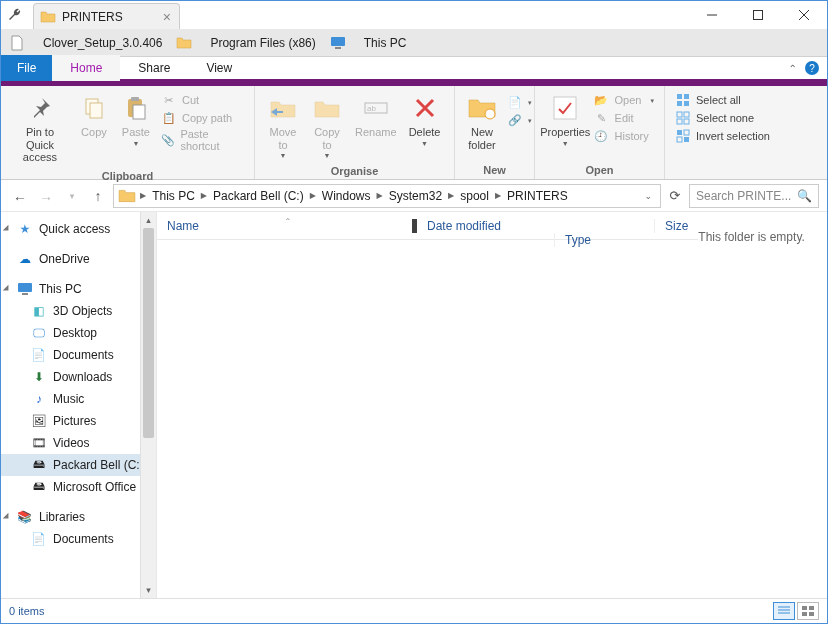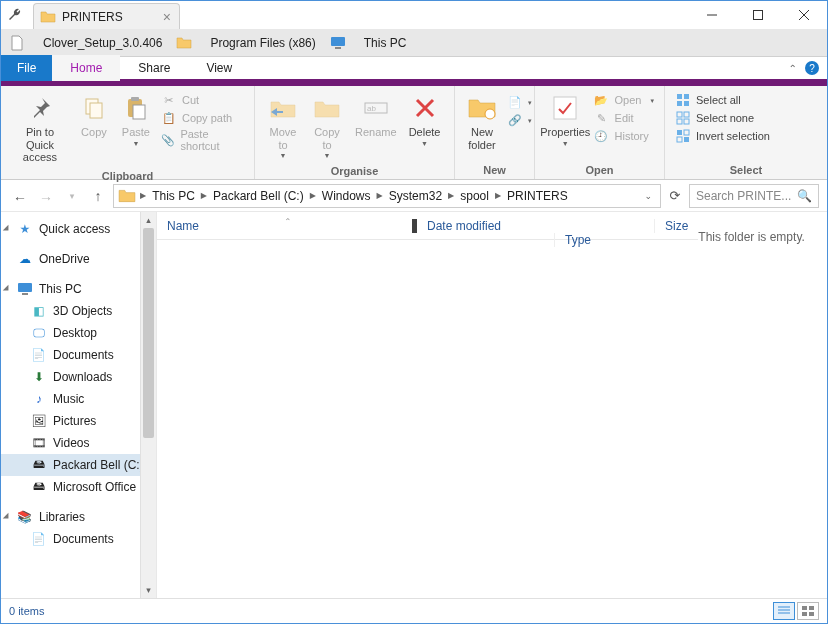--- a/index.html
+++ b/index.html
@@ -342,21 +342,20 @@
                 <rect x="1" y="1" width="5" height="5" fill="#6ab0e8"></rect>
                 <rect x="8" y="1" width="5" height="5" fill="none" stroke="#6ab0e8"></rect>
                 <rect x="1" y="8" width="5" height="5" fill="none" stroke="#6ab0e8"></rect>
                 <rect x="8" y="8" width="5" height="5" fill="#6ab0e8"></rect>
               </svg>
             </span>
             <span>Invert selection</span>
           </div>
       </div>
     </div>
-    <div class="rgroup-label">Select</div>
   </div>
 </div>
 
 <div class="addr">
   <div class="navbtn">←</div>
   <div class="navbtn disabled">→</div>
   <div class="navbtn disabled" style="font-size:9px">▾</div>
   <div class="navbtn">↑</div>
   <div class="crumbbox">
     <svg class="cfolder" viewBox="0 0 16 16">

